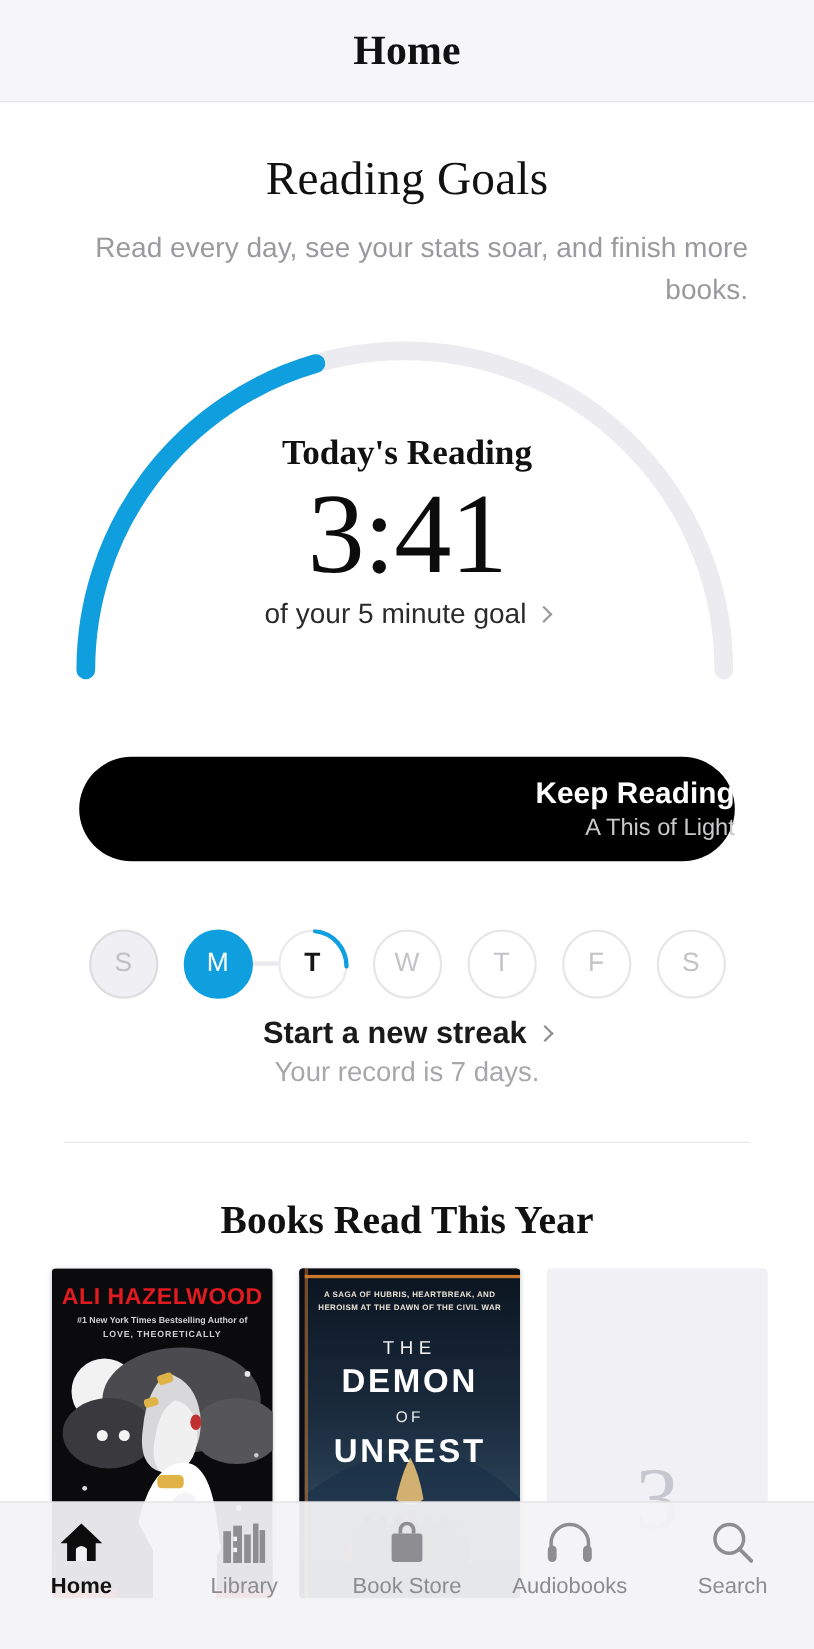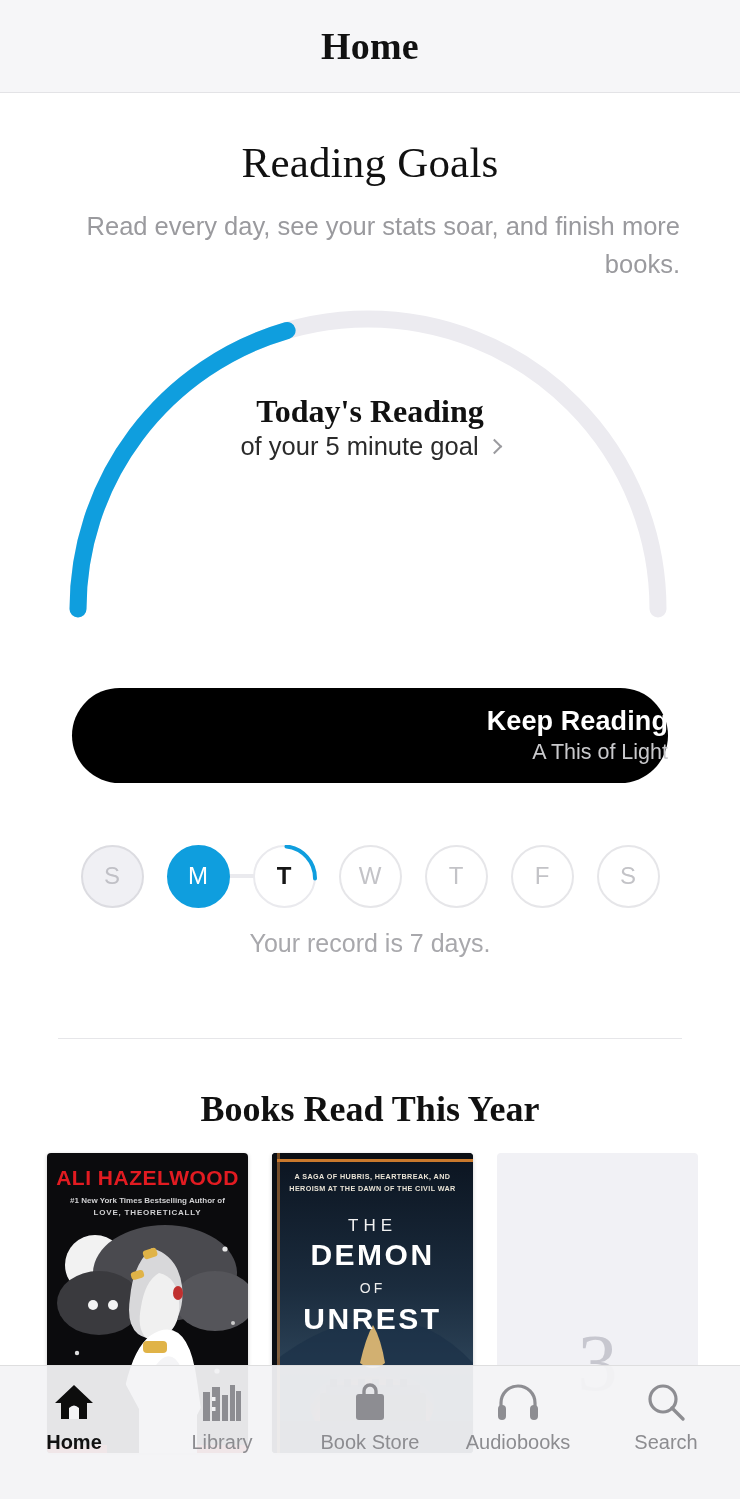--- a/index.html
+++ b/index.html
@@ -283,20 +283,21 @@
     <div class="goals-title">Reading Goals</div>
     <div class="goals-sub">Read every day, see your stats soar, and finish more books.</div>
 
     <div class="arc-wrap">
       <svg class="arc-svg" width="740" height="330" viewBox="0 0 740 330">
         <path d="M 78 312 A 290 290 0 0 1 658 312" fill="none" stroke="#ecebf0" stroke-width="17" stroke-linecap="round"></path>
         <path id="progress-fill" d="M 78 312 A 290 290 0 0 1 287.1 33.5" fill="none" stroke="#0f9ede" stroke-width="17" stroke-linecap="round"></path>
       </svg>
       <div class="arc-labels">
         <div class="today-label">Today's Reading</div>
+        <div class="time-value">3:41</div>
         <div class="goal-line">
           <span>of your 5 minute goal</span>
           <span class="chev"></span>
         </div>
       </div>
     </div>
 
     <div class="keep-btn">
       <div class="keep-main">Keep Reading</div>
       <div class="keep-sub">A This of Light</div>
@@ -338,20 +339,24 @@
         </div>
       </div>
       <div class="day-slot">
         <div class="day-circle empty">
           <span>S</span>
         </div>
       </div>
     </div>
 
     <div class="streak-block">
+      <div class="streak-main">
+        <span>Start a new streak</span>
+        <span class="chev dark"></span>
+      </div>
       <div class="streak-sub">Your record is 7 days.</div>
     </div>
 
     <div class="divider"></div>
 
     <div class="books-title">Books Read This Year</div>
 
     <div class="covers">
 
       <div class="cover">

